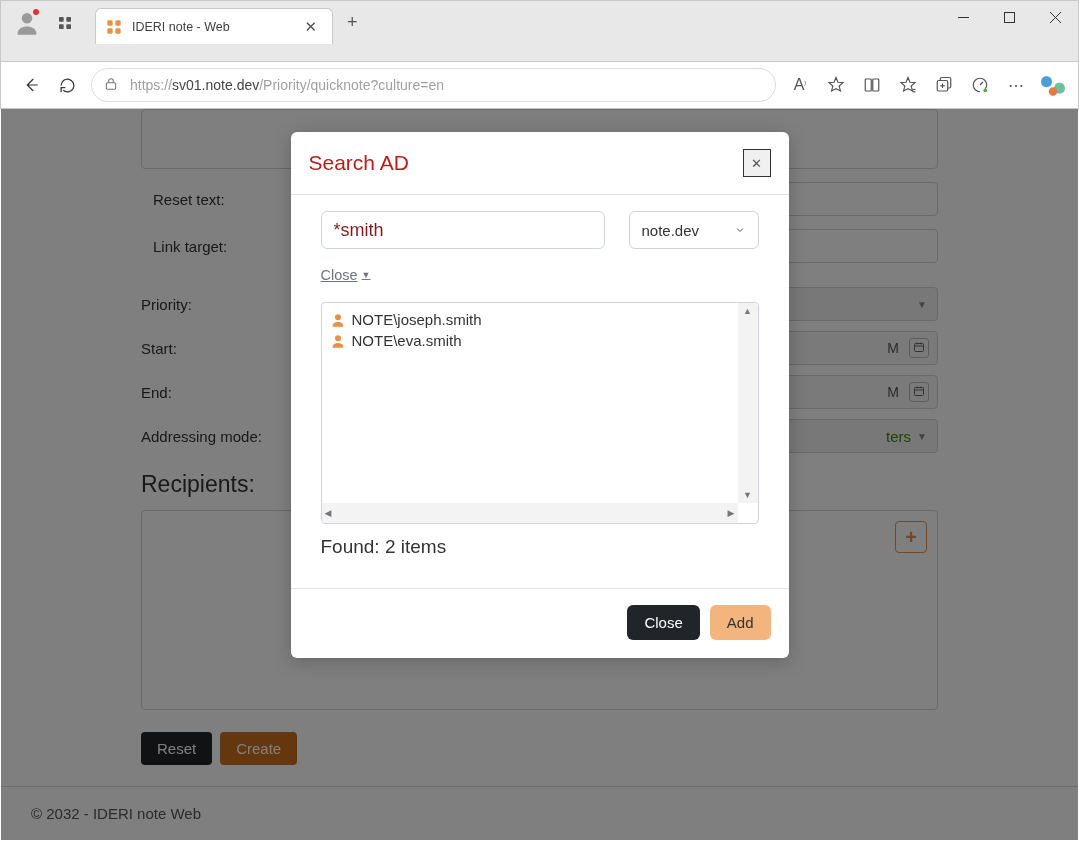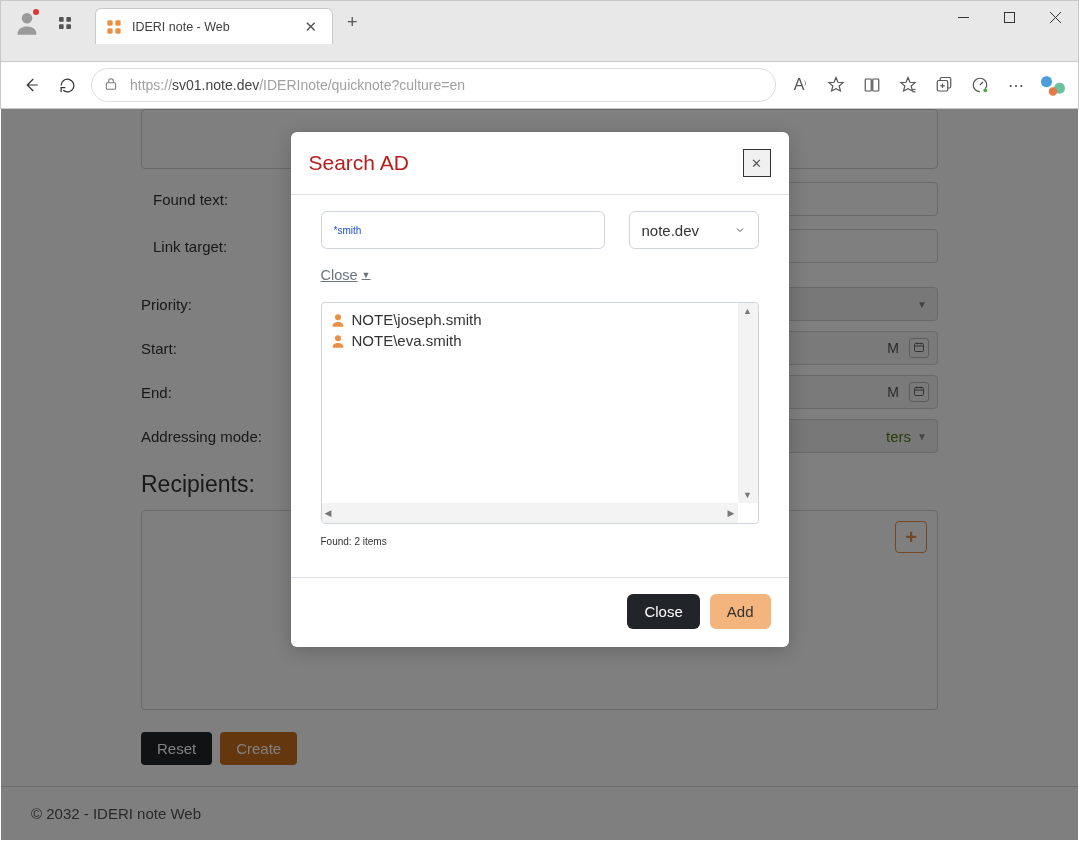--- a/index.html
+++ b/index.html
@@ -53,32 +53,32 @@
   .footer { position: absolute; bottom: 0; left: 0; right: 0; border-top: 1px solid #ddd; padding: 18px 30px; font-size: 15px; color: #555; }
 
   
   .overlay { position: absolute; top: 109px; left: 1px; right: 1px; bottom: 1px; background: rgba(0,0,0,0.5); }
   .modal { position: absolute; top: 23px; left: 50%; transform: translateX(-50%); width: 498px; background: #fff; border-radius: 6px; box-shadow: 0 4px 20px rgba(0,0,0,0.2); }
   .modal-header { display: flex; align-items: center; justify-content: space-between; padding: 17px 18px 17px 18px; border-bottom: 1px solid #dee2e6; }
   .modal-title { font-size: 21px; font-weight: 500; color: #b91c1c; }
   .modal-close-x { width: 28px; height: 28px; border: 1.5px solid #333; display: flex; align-items: center; justify-content: center; font-size: 13px; color: #555; cursor: pointer; background: #f0f0f0; }
   .modal-body { padding: 16px 30px 4px; }
   .search-row { display: flex; gap: 24px; }
-  .search-input { flex: 1; height: 38px; border: 1px solid #ced4da; border-radius: 6px; padding: 12px 12px; font-size: 10px; color: #1d4ed8; }
+  .search-input { flex: 1; height: 38px; border: 1px solid #ced4da; border-radius: 6px; padding: 12px 12px; font-size: 18px; color: #7f1d1d; }
   .domain-select { width: 130px; height: 38px; border: 1px solid #ced4da; border-radius: 6px; padding: 0 12px; font-size: 15px; color: #333; display: flex; align-items: center; justify-content: space-between; cursor: pointer; }
   .filter-link { color: #6c757d; font-size: 14.5px; text-decoration: underline; display: inline-flex; align-items: center; gap: 4px; margin-top: 18px; cursor: pointer; }
   .filter-link .caret { font-size: 9px; }
   .results-box { border: 1px solid #ced4da; border-radius: 4px; height: 222px; margin-top: 18px; position: relative; overflow: hidden; }
   .results-inner { position: absolute; left: 0; right: 20px; top: 0; bottom: 20px; padding: 6px 8px; overflow: hidden; }
   .result-item { display: flex; align-items: center; gap: 6px; font-size: 15px; color: #333; padding: 2px 0; cursor: pointer; }
   .user-icon-svg { fill: #eb8f44; }
   .vscroll { position: absolute; right: 0; top: 0; bottom: 20px; width: 20px; background: #f3f3f3; display: flex; flex-direction: column; justify-content: space-between; align-items: center; padding: 3px 0; }
   .hscroll { position: absolute; left: 0; right: 20px; bottom: 0; height: 20px; background: #f3f3f3; display: flex; justify-content: space-between; align-items: center; padding: 0 3px; }
   .scroll-arrow { font-size: 9px; color: #777; }
-  .found-text { font-size: 10px; color: #333; margin-top: 12px; }
+  .found-text { font-size: 19px; color: #333; margin-top: 12px; }
   .modal-footer { display: flex; justify-content: flex-end; gap: 10px; padding: 16px 18px 18px; border-top: 1px solid #dee2e6; margin-top: 26px; }
   .btn-dark2 { background: #212529; color: #fff; border: none; border-radius: 6px; padding: 9px 17px; font-size: 15px; cursor: pointer; }
   .btn-add { background: #f3b47e; color: #333; border: none; border-radius: 6px; padding: 9px 17px; font-size: 15px; cursor: pointer; }
 </style>
 </head>
 <body>
 
 <div class="browser-chrome">
   <div class="titlebar">
     <div class="profile-icon">
@@ -142,21 +142,21 @@
       </svg>
   </div>
   <div class="addressbar">
     <span class="lock-icon">
       <svg width="14" height="14" viewBox="0 0 24 24" fill="none" stroke="#777" stroke-width="1.8">
           <rect x="4" y="10" width="16" height="11" rx="2"></rect>
           <path d="M8 10V7a4 4 0 0 1 8 0v3"></path>
         </svg>
     </span>
     <span class="url-text">
-      <span>https://</span><span class="dark">sv01.note.dev</span><span>/IDERInote/quicknote?culture=en</span>
+      <span>https://</span><span class="dark">sv01.note.dev</span><span>/Priority/quicknote?culture=en</span>
     </span>
   </div>
   <div class="addr-icon">A<sup style="font-size:9px">⁾</sup></div>
   <div class="addr-icon">
     <svg width="18" height="18" viewBox="0 0 24 24" fill="none" stroke="#555" stroke-width="1.6">
         <path d="M12 2l2.6 6.3 6.8.5-5.2 4.5 1.7 6.6L12 16.8 6.1 19.9l1.7-6.6L2.6 8.8l6.8-.5z"></path>
       </svg>
   </div>
   <div class="addr-icon">
     <svg width="18" height="18" viewBox="0 0 24 24" fill="none" stroke="#555" stroke-width="1.6">
@@ -194,21 +194,21 @@
         <path fill="#e37a48" d="M12 14c2 0 4 2 4 4s-2 4-4 4-4-2-4-4 2-4 4-4z"></path>
       </svg>
   </div>
 </div>
 
 <div class="page">
   <div class="page-inner">
     <div class="msg-box"></div>
 
     <div class="form-row wide-row" style="padding-left:12px">
-      <label>Found text:</label>
+      <label>Reset text:</label>
       <div class="input"></div>
     </div>
     <div class="form-row wide-row" style="padding-left:12px">
       <label>Link target:</label>
       <div class="input"></div>
     </div>
 
     <div class="form-row-small" style="margin-top:24px">
       <div class="lbl">Priority:</div>
       <div class="dropdown-field">

